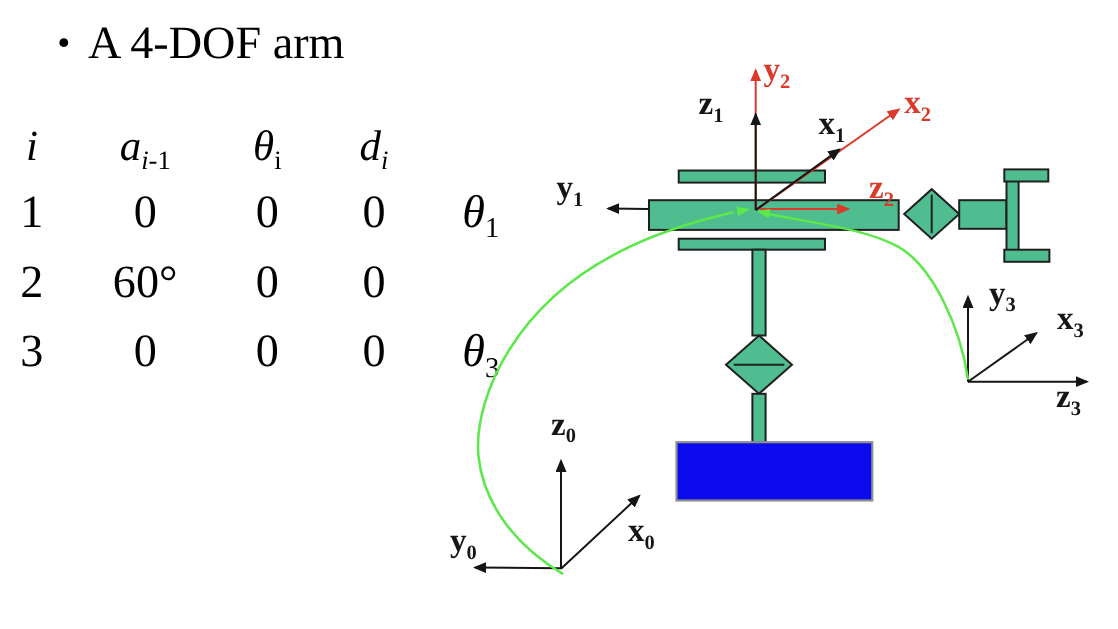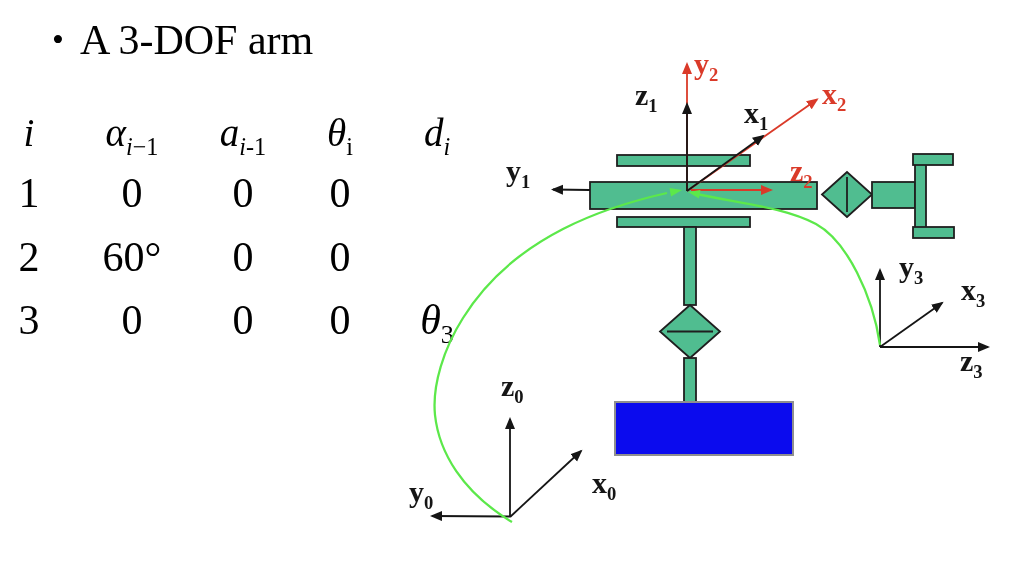--- a/index.html
+++ b/index.html
@@ -25,36 +25,36 @@
   .axis-label.red{color:#da3a29;}
   svg{position:absolute;left:0;top:0;}
 </style>
 </head>
 <body>
 
 <div id="slide">
 
   <div class="slide-title">
     <span class="bullet">•</span>
-    <span>A 3-DOF arm</span>
+    <span>A 4-DOF arm</span>
   </div>
 
   <div>
     <div class="trow" style="top:112px">
       <span class="cell hdr"><i>i</i></span>
-      <span class="cell hdr"><i>α</i><sub><i>i</i>−1</sub></span>
       <span class="cell hdr"><i>a</i><sub><i>i</i>-1</sub></span>
       <span class="cell hdr"><i>θ</i><sub>i</sub></span>
       <span class="cell hdr"><i>d</i><sub><i>i</i></sub></span>
     </div>
     <div class="trow" style="top:170px">
       <span class="cell">1</span>
       <span class="cell">0</span>
       <span class="cell">0</span>
       <span class="cell">0</span>
+      <span class="cell"><i>θ</i><sub>1</sub></span>
     </div>
     <div class="trow" style="top:234px">
       <span class="cell">2</span>
       <span class="cell">60°</span>
       <span class="cell">0</span>
       <span class="cell">0</span>
     </div>
     <div class="trow" style="top:297px">
       <span class="cell">3</span>
       <span class="cell">0</span>
@@ -112,21 +112,21 @@
     <g stroke="#5ce84a" stroke-width="2.3" fill="none">
       <path d="M512,522 C462,492 439,452 435,415 C432,385 444,348 463,318 C489,276 526,248 563,229 C600,210 636,200 667,193"></path>
       <path d="M699,194.5 C745,204 786,208 816,224 C847,241 873,296 880,345"></path>
     </g>
     <polygon points="682,190 671,196.5 669.5,188" fill="#5ce84a"></polygon>
     <polygon points="688,192 699,198.5 700.5,190" fill="#5ce84a"></polygon>
   </svg>
 
   <span class="axis-label" style="left:501px;top:371px">z<sub>0</sub></span>
   <span class="axis-label" style="left:409px;top:477px">y<sub>0</sub></span>
-  <span class="axis-label" style="left:592px;top:468px">x<sub>0</sub></span>
+  <span class="axis-label" style="left:571px;top:468px">x<sub>0</sub></span>
   <span class="axis-label" style="left:635px;top:80px">z<sub>1</sub></span>
   <span class="axis-label" style="left:506px;top:156px">y<sub>1</sub></span>
   <span class="axis-label" style="left:744px;top:98px">x<sub>1</sub></span>
   <span class="axis-label red" style="left:694px;top:49px">y<sub>2</sub></span>
   <span class="axis-label red" style="left:822px;top:79px">x<sub>2</sub></span>
   <span class="axis-label red" style="left:790px;top:156px">z<sub>2</sub></span>
   <span class="axis-label" style="left:899px;top:252px">y<sub>3</sub></span>
   <span class="axis-label" style="left:961px;top:275px">x<sub>3</sub></span>
   <span class="axis-label" style="left:960px;top:346px">z<sub>3</sub></span>
 

